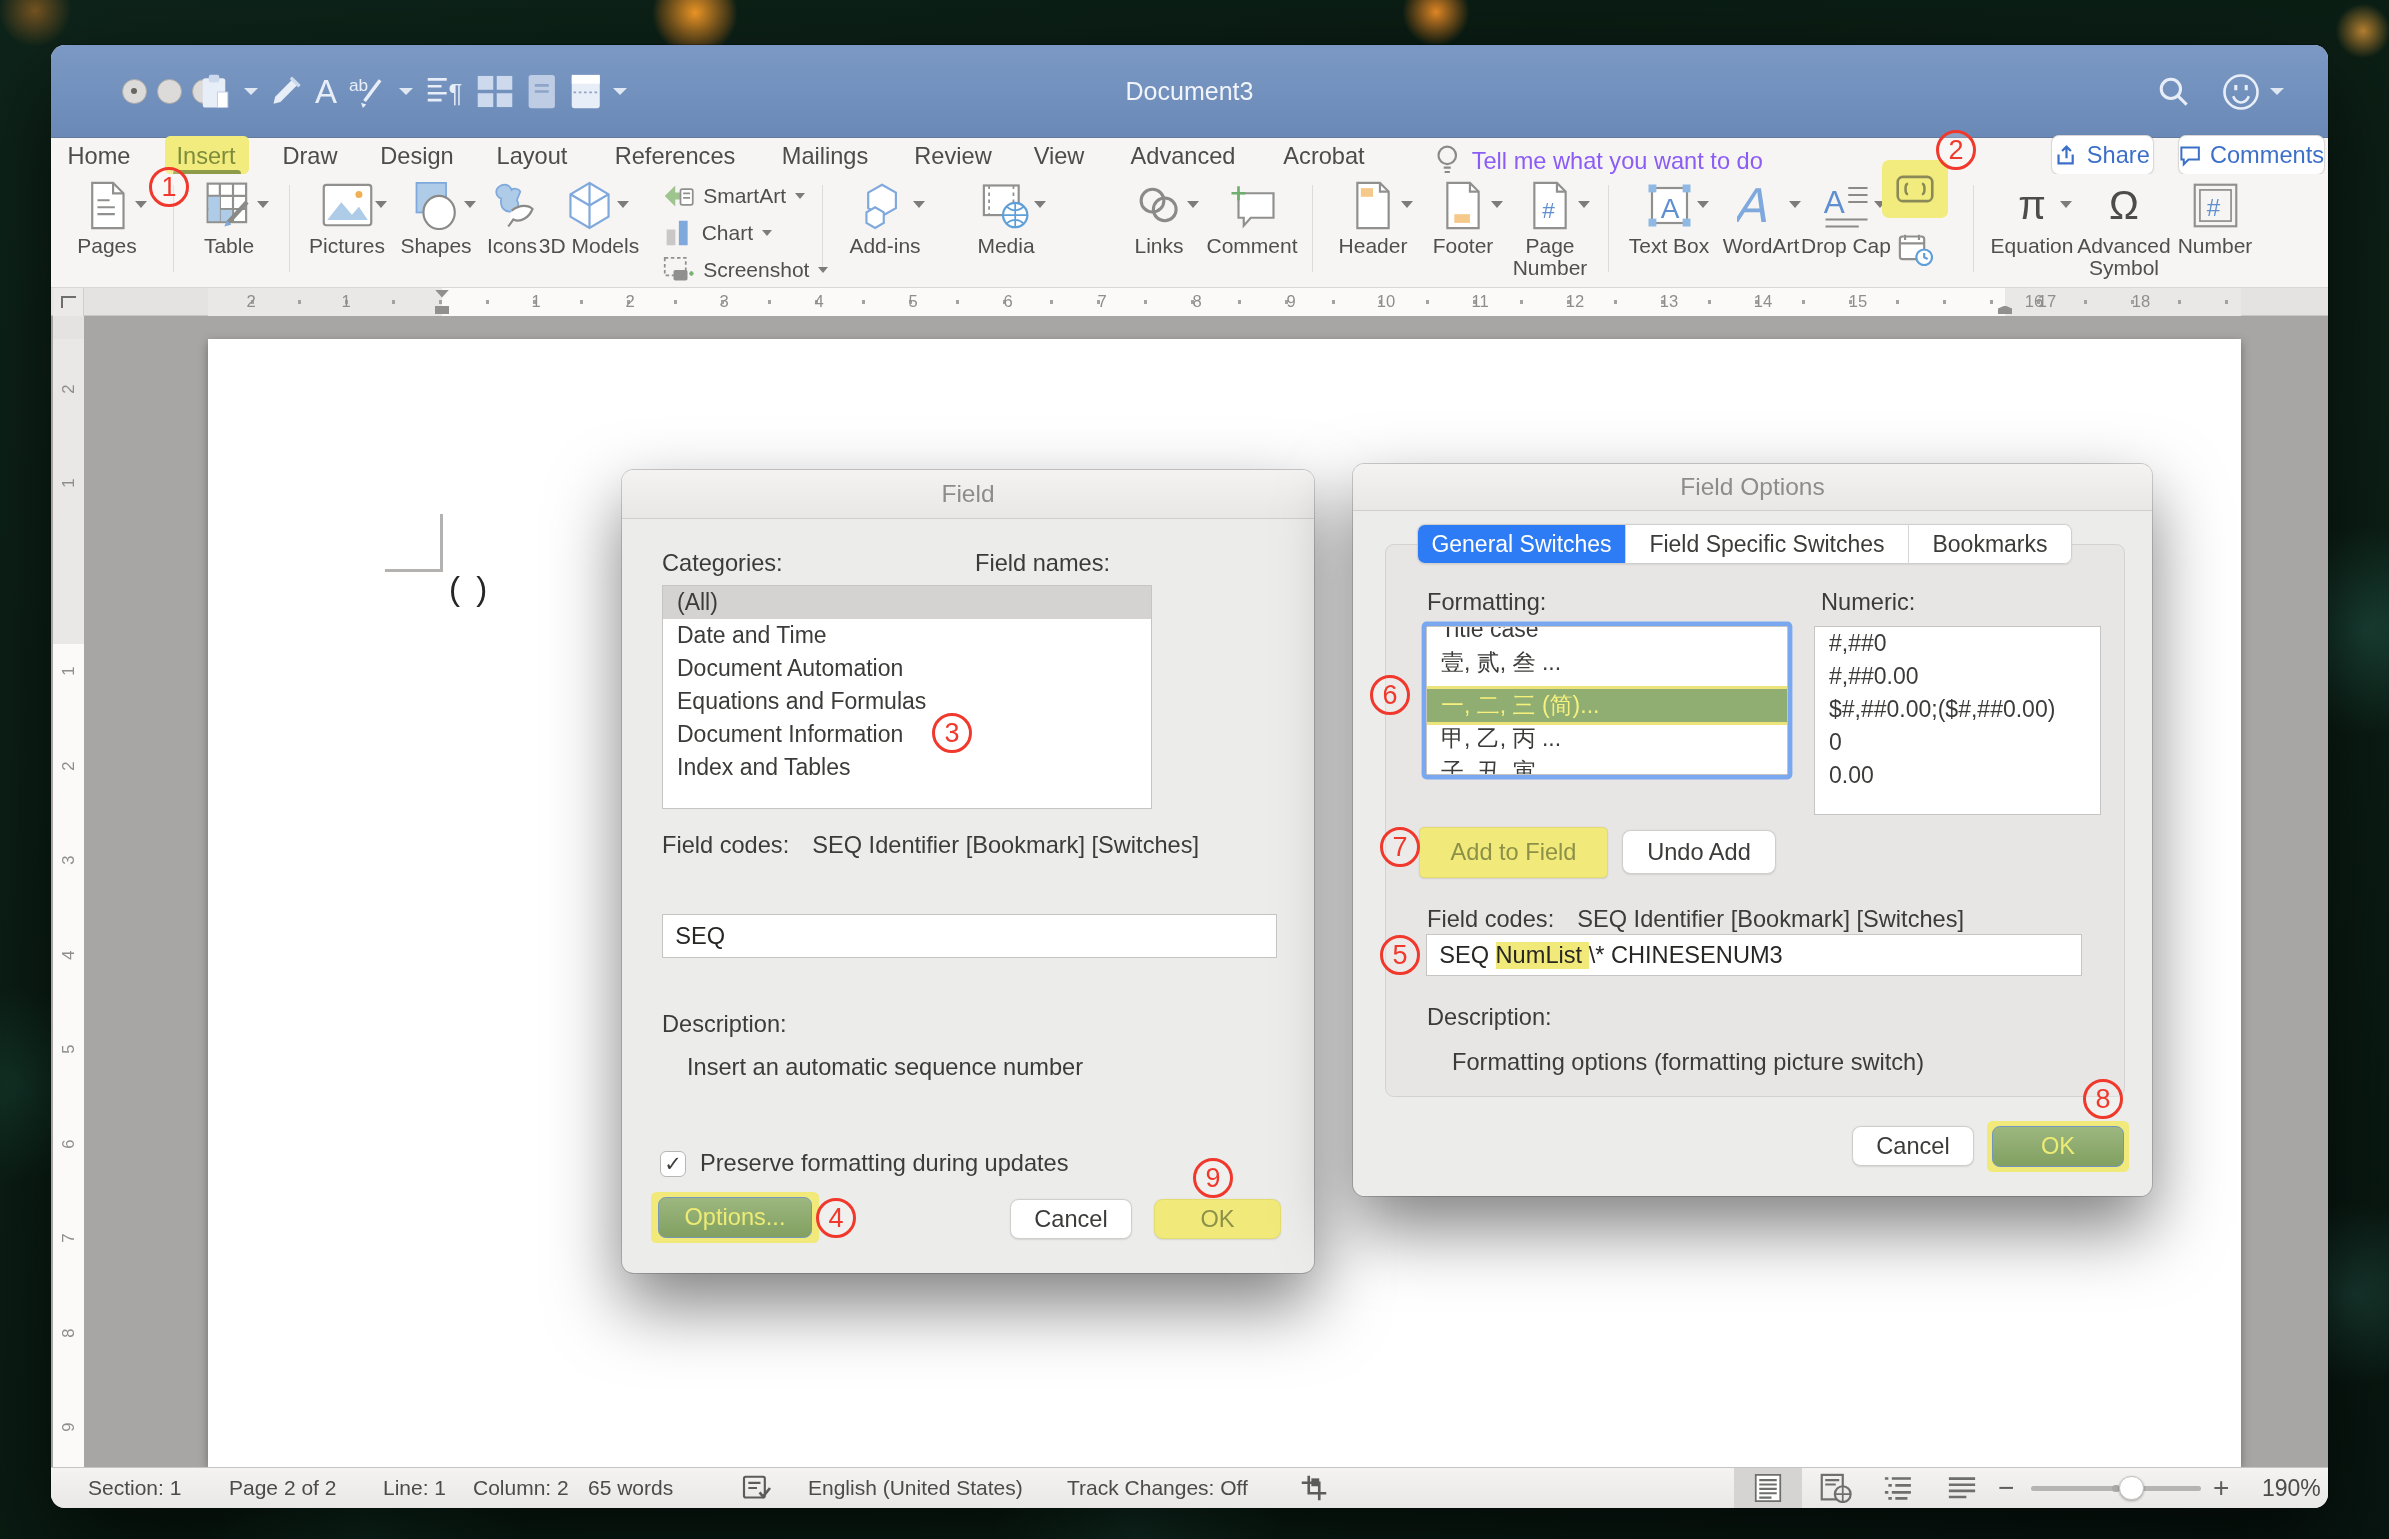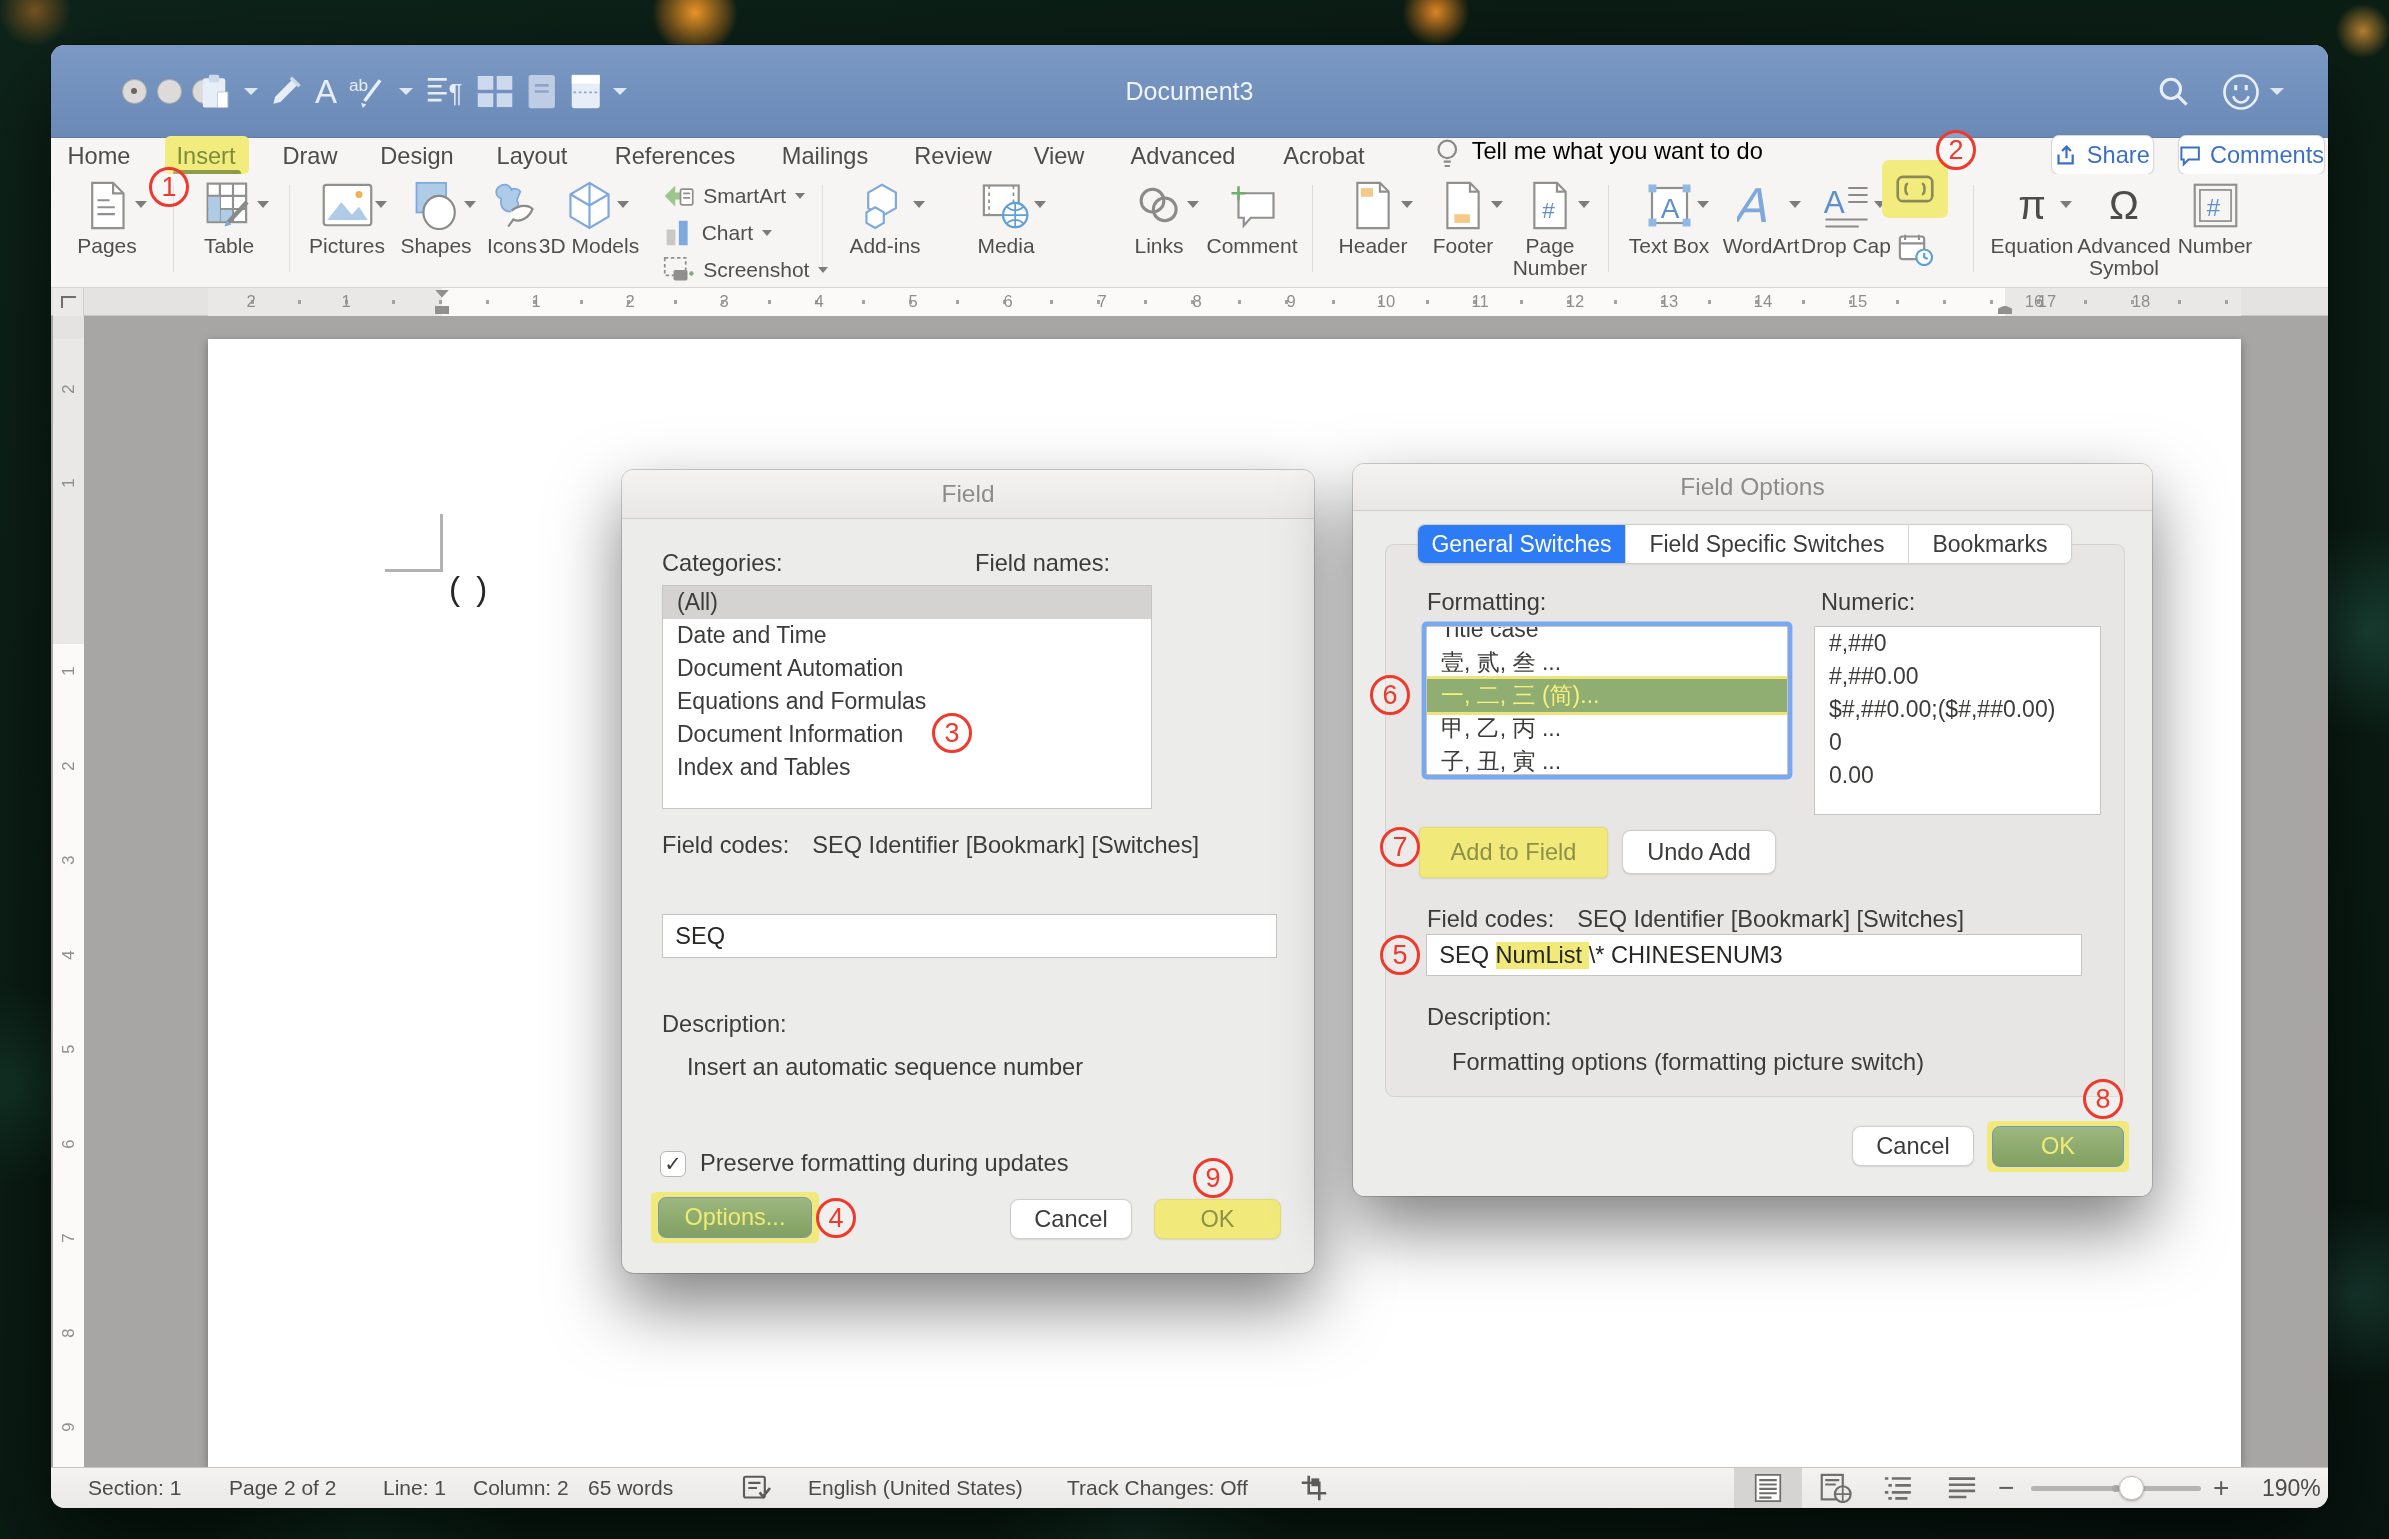--- a/index.html
+++ b/index.html
@@ -34,22 +34,22 @@
   .qat svg { display:block; }
   .chevlite { width:0; height:0; border-left:7px solid transparent; border-right:7px solid transparent; border-top:7.9px solid #dfe7f3; }
   .tbar-right { position:absolute; right:44px; top:0; height:93px; display:flex; align-items:center; gap:30px; }
   
   .tabsrow { position:absolute; left:0; top:93px; width:100%; height:37px; background:#f6f5f3; }
   .tab { position:absolute; top:0; height:37px; display:flex; align-items:center; transform:translateX(-50%);
     font-size:23.6px; color:#4c4c4a; white-space:nowrap; }
   .ins-hl { position:absolute; left:114px; top:-1.7px; width:84px; height:38px; background:#f2eb7d; border-radius:5.2px; }
   .ins-ul { position:absolute; left:122px; top:31.5px; width:68px; height:7.9px; background:#8e9c49; border-radius:4.4px; }
   .tab.insert { color:#7d8c3c; z-index:2; }
-  .tellme { position:absolute; left:1384px; top:0; height:37px; display:flex; align-items:flex-start; gap:12.2px;
-    color:#000000; font-size:23.6px; white-space:nowrap; }
+  .tellme { position:absolute; left:1384px; top:0; height:37px; display:flex; align-items:flex-end; gap:12.2px;
+    color:#8b5cf6; font-size:23.6px; white-space:nowrap; }
   .pillbtn { position:absolute; top:-2.6px; height:40px; background:#fff; border:0.9px solid #d9d8d6; border-radius:7.9px;
     display:flex; align-items:center; justify-content:center; gap:8.7px; color:#3c70c8; font-size:23.6px;
     box-shadow:0 0.9px 1.7px rgba(0,0,0,.08); }
   
   .ribbon { position:absolute; left:0; top:129px; width:100%; height:114px; background:#f6f5f3;
     border-bottom:0.9px solid #d8d7d5; }
   .rdiv { position:absolute; top:10.5px; width:0.9px; height:87px; background:#dddcda; }
   .rbtn { position:absolute; top:5.2px; width:108px; transform:translateX(-50%);
     display:flex; flex-direction:column; align-items:center; }
   .ricon { position:relative; width:51px; height:52px; display:flex; align-items:center; justify-content:center; }
@@ -101,21 +101,21 @@
   .dialog { position:absolute; background:#ececea; border-radius:11.4px;
     box-shadow:0 31.5px 70px rgba(0,0,0,.5), 0 0 0 0.9px rgba(0,0,0,.18); }
   .dtitle { position:absolute; left:0; top:0; width:100%; height:49px; border-radius:11.4px 11.4px 0 0;
     background:linear-gradient(#f4f3f1,#e9e7e5); border-bottom:0.9px solid #cfcecb;
     display:flex; align-items:center; justify-content:center; font-size:24.5px; color:#8c8c8a; }
   .dlabel { position:absolute; font-size:23.6px; color:#3b3b39; white-space:nowrap; }
   .listbox { position:absolute; background:#fff; border:0.9px solid #c6c5c3; overflow:hidden; }
   .li { height:33px; display:flex; align-items:center; padding-left:14px; font-size:23px; color:#3b3b39; white-space:nowrap; }
   .li.sel-gray { background:#d4d3d1; }
   .li.sel-yellow { background:#f0e87b; color:#9d9d96; }
-  .li.sel-green { background:#90ad72; color:#f5f17c; outline:3.5px solid #ece47a; position:relative; z-index:2; }
+  .li.sel-green { background:#90ad72; color:#f5f17c; outline:3.5px solid #ece47a; position:relative; z-index:2;margin-top:10px; }
   .codes { position:absolute; display:flex; gap:23px; font-size:23.6px; color:#3b3b39; white-space:nowrap; }
   .dinput { position:absolute; background:#fff; border:0.9px solid #c6c5c3; display:flex; align-items:center;
     padding-left:12.2px; font-size:23.6px; color:#262624; white-space:pre; }
   .btn { position:absolute; height:40px; background:#fff; border:0.9px solid #cfcecb; border-radius:8.7px;
     display:flex; align-items:center; justify-content:center; font-size:23.6px; color:#3b3b39;
     box-shadow:0 0.9px 1.7px rgba(0,0,0,.1); }
   .btn.yellow { background:#f1ea7b; border-color:#e4dc6d; color:#8d9148; }
   .hlwrap { position:absolute; background:#f1ea7b; border-radius:5.2px; }
   .greenbtn { position:absolute; left:7px; top:5.2px; right:7px; bottom:5.2px; border-radius:7.9px;
     background:linear-gradient(#9cb77f,#82a061); border:0.9px solid #7898b8;

